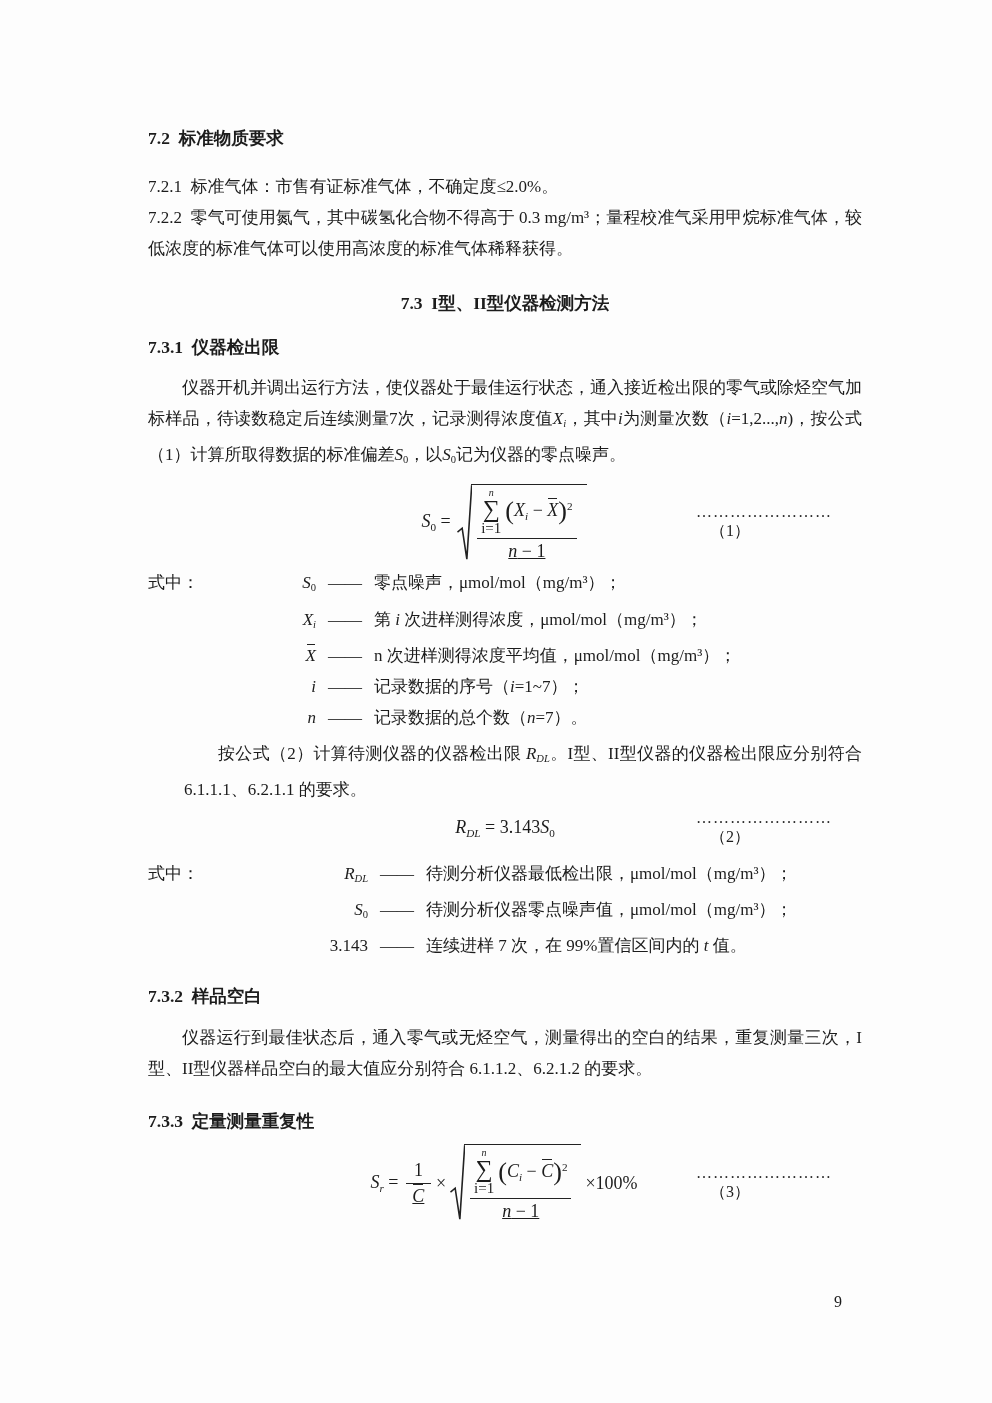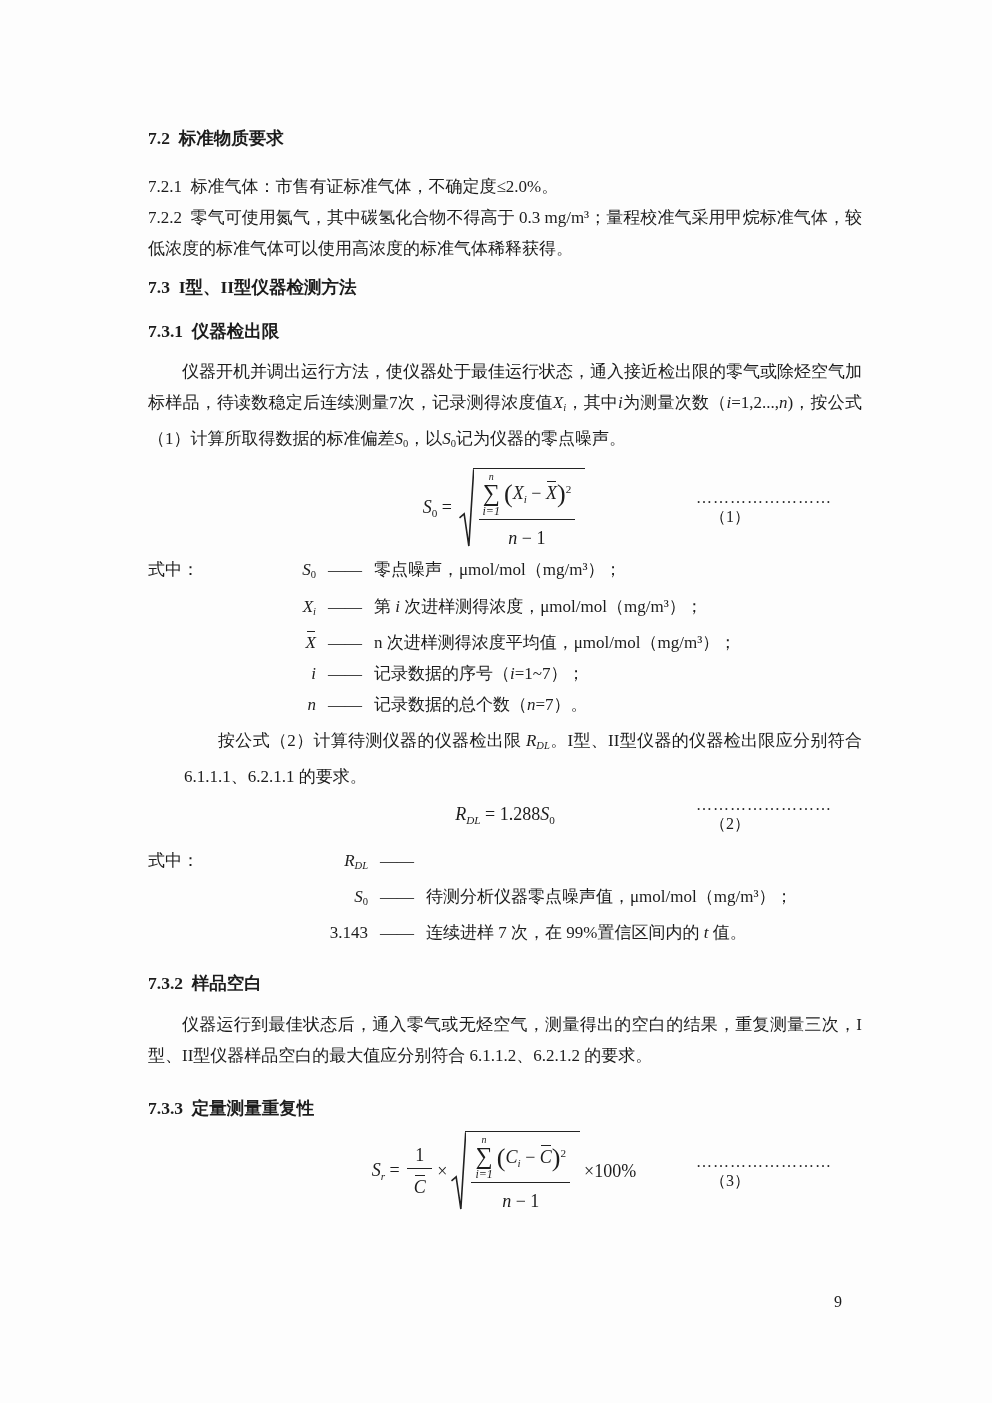--- a/index.html
+++ b/index.html
@@ -9,21 +9,21 @@
     font-size:17px;
   }
   .page{box-sizing:border-box;width:992px;height:1403px;position:relative;
         padding:127px 130px 0 148px;}
   .hd{font-weight:700;font-size:17.5px;line-height:22px;margin:0;white-space:pre-wrap;}
   .para{margin:0;line-height:31px;text-align:justify;white-space:pre-wrap;}
   .ind{text-indent:2em;}
   
   .mt-p721{margin-top:22px;}
   .mt-p722{margin-top:0;}
-  .mt-h73{margin-top:12px;}
+  .mt-h73{margin-top:28px;text-align:center;}
   .mt-h731{margin-top:22px;}
   .mt-para731{margin-top:14px;}
   .mt-eq1{margin-top:8px;}
   .mt-legend1{margin-top:6px;}
   .mt-para2{margin-top:5px;margin-left:36px;}
   .mt-eq2{margin-top:12px;}
   .mt-legend2{margin-top:18px;}
   .mt-h732{margin-top:24px;}
   .mt-para732{margin-top:15px;}
   .mt-h733{margin-top:26px;}
@@ -39,27 +39,27 @@
   .eqrow{position:relative;display:flex;justify-content:center;align-items:center;}
   .formula{display:inline-flex;align-items:center;font-size:18px;line-height:1.15;}
   .lhs{white-space:pre;}
   .op{white-space:pre;margin:0 2px;}
   .sqrt{display:inline-flex;align-items:stretch;margin:0 2px;}
   .radsign{flex:0 0 15px;position:relative;margin-right:-1px;}
   .radsign svg{position:absolute;left:0;top:0;width:100%;height:100%;display:block;}
   .radicand{border-top:1.6px solid #222;padding:3px 10px 0 6px;display:inline-flex;align-items:center;}
   .frac{display:inline-flex;flex-direction:column;align-items:center;}
   .fnum{display:flex;align-items:center;justify-content:center;padding:0 4px 2px;}
-  .fden{border-top:1.6px solid #222;align-self:stretch;display:flex;justify-content:center;padding:8px 6px 0;}
+  .fden{border-top:1.6px solid #222;align-self:stretch;display:flex;justify-content:center;padding:2px 6px 0;text-decoration:underline;}
   .fracsmall{margin:0 3px;}
   .fracsmall .fnum{padding:0 8px 2px;}
   .sum{display:inline-flex;flex-direction:column;align-items:center;line-height:1;margin-right:4px;}
   .sum-top{font-size:10px;font-style:italic;}
   .sigma{font-size:24px;line-height:0.95;}
-  .sum-bot{font-size:12px;font-style:italic;}
+  .sum-bot{font-size:15px;}
   .terms{display:inline;white-space:pre;text-align:center;}
   .eqtag{position:absolute;right:30px;top:50%;transform:translateY(-50%);font-size:16px;white-space:pre;}
   .eqnum{margin-left:14px;}
   .dots{letter-spacing:1px;color:#2a2a2a;}
   
   .legend{line-height:31px;}
   .lrow{display:grid;grid-template-columns:72px 96px 58px 1fr;align-items:baseline;}
   .lg2 .lrow{grid-template-columns:72px 148px 58px 1fr;}
   .lc1{white-space:pre;}
   .lc2{text-align:right;white-space:pre;}
@@ -140,33 +140,34 @@
       <span class="lc2"><span class="v">n</span></span>
       <span class="lc3">——</span>
       <span class="lc4"><span>记录数据的总个数（</span><span class="v">n</span><span>=7）。</span></span>
     </div>
   </div>
 
   <p class="para ind mt-para2"><span>按公式（2）计算待测仪器的仪器检出限 </span><span class="v">R</span><span class="v sb">DL</span><span>。I型、II型仪器的仪器检出限应分别符合 6.1.1.1、6.2.1.1 的要求。</span></p>
 
   <div class="eqrow mt-eq2">
     <span class="formula">
-      <span class="terms"><span class="v">R</span><span class="v sb">DL</span><span> = 1.288</span><span class="v">S</span><span class="sb">0</span></span>
+      <span class="terms"><span class="v">R</span><span class="v sb">DL</span><span> = 3.143</span><span class="v">S</span><span class="sb">0</span></span>
     </span>
     <span class="eqtag">
       <span class="dots">……………………</span>
       <span class="eqnum">（2）</span>
     </span>
   </div>
 
   <div class="legend lg2 mt-legend2">
     <div class="lrow">
       <span class="lc1">式中：</span>
       <span class="lc2"><span class="v">R</span><span class="v sb">DL</span></span>
       <span class="lc3">——</span>
+      <span class="lc4"><span>待测分析仪器最低检出限，μmol/mol（mg/m³）；</span></span>
     </div>
     <div class="lrow">
       <span class="lc1"></span>
       <span class="lc2"><span class="v">S</span><span class="sb">0</span></span>
       <span class="lc3">——</span>
       <span class="lc4"><span>待测分析仪器零点噪声值，μmol/mol（mg/m³）；</span></span>
     </div>
     <div class="lrow">
       <span class="lc1"></span>
       <span class="lc2"><span>3.143</span></span>

